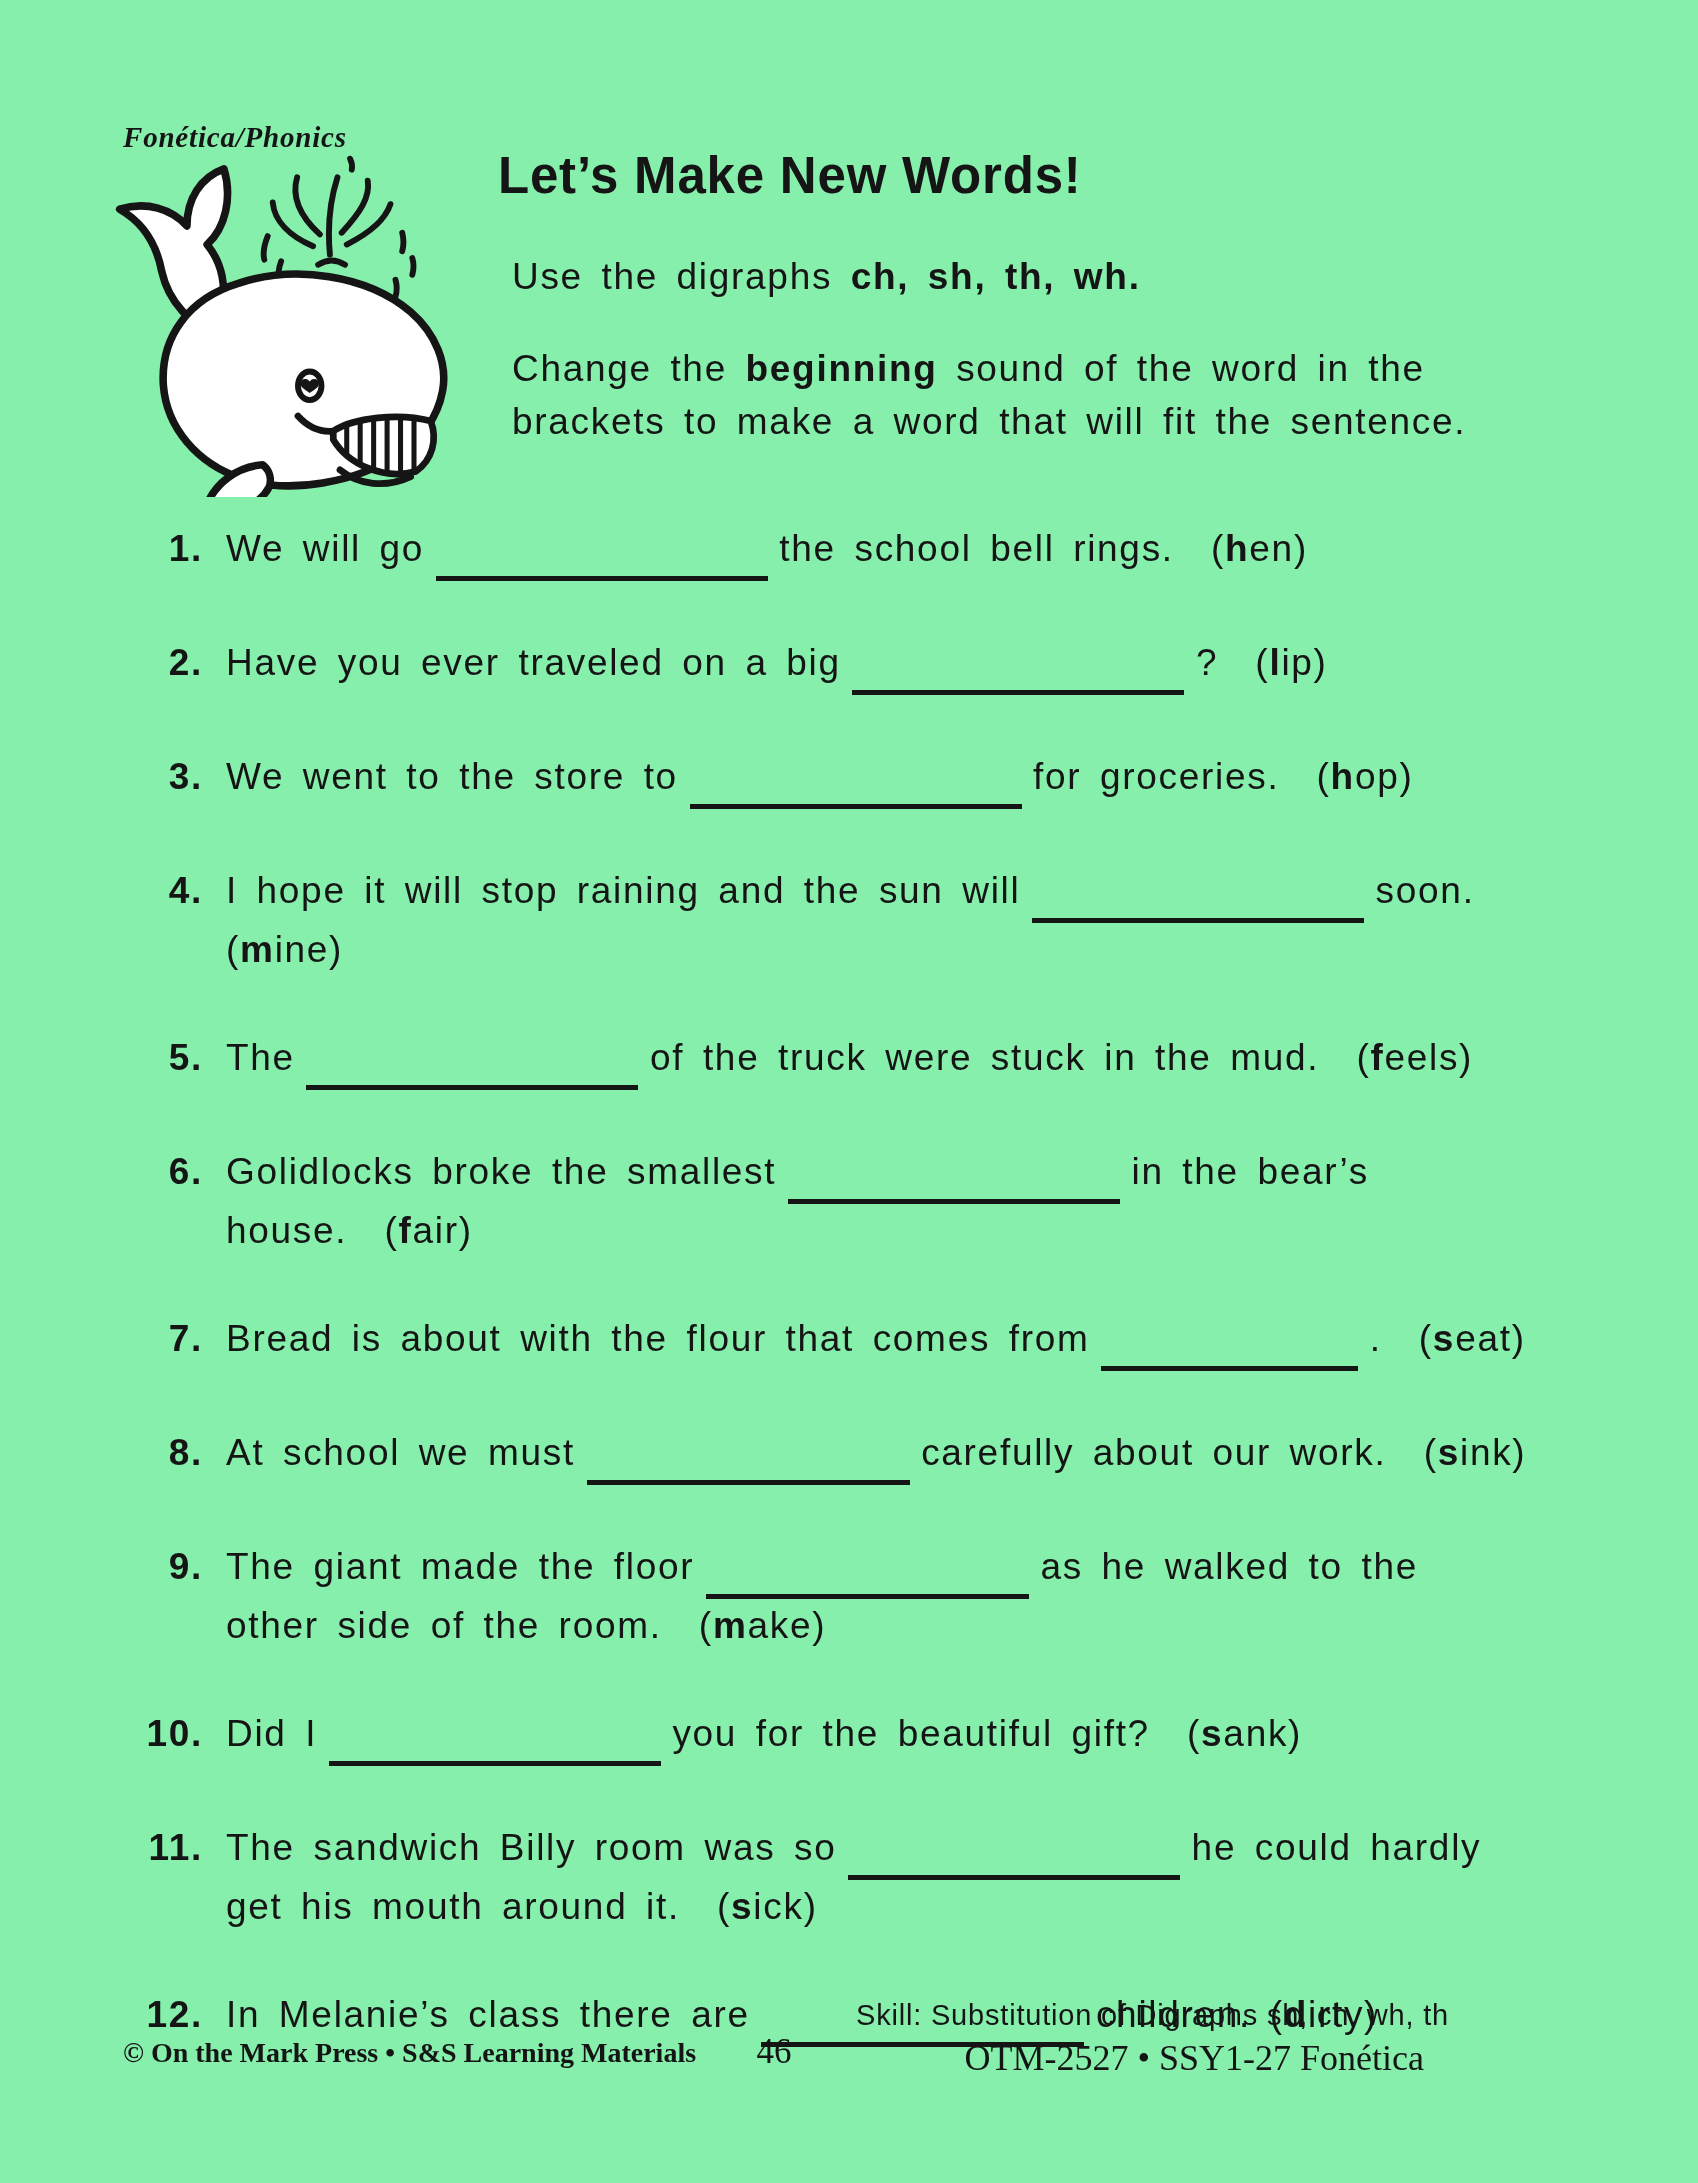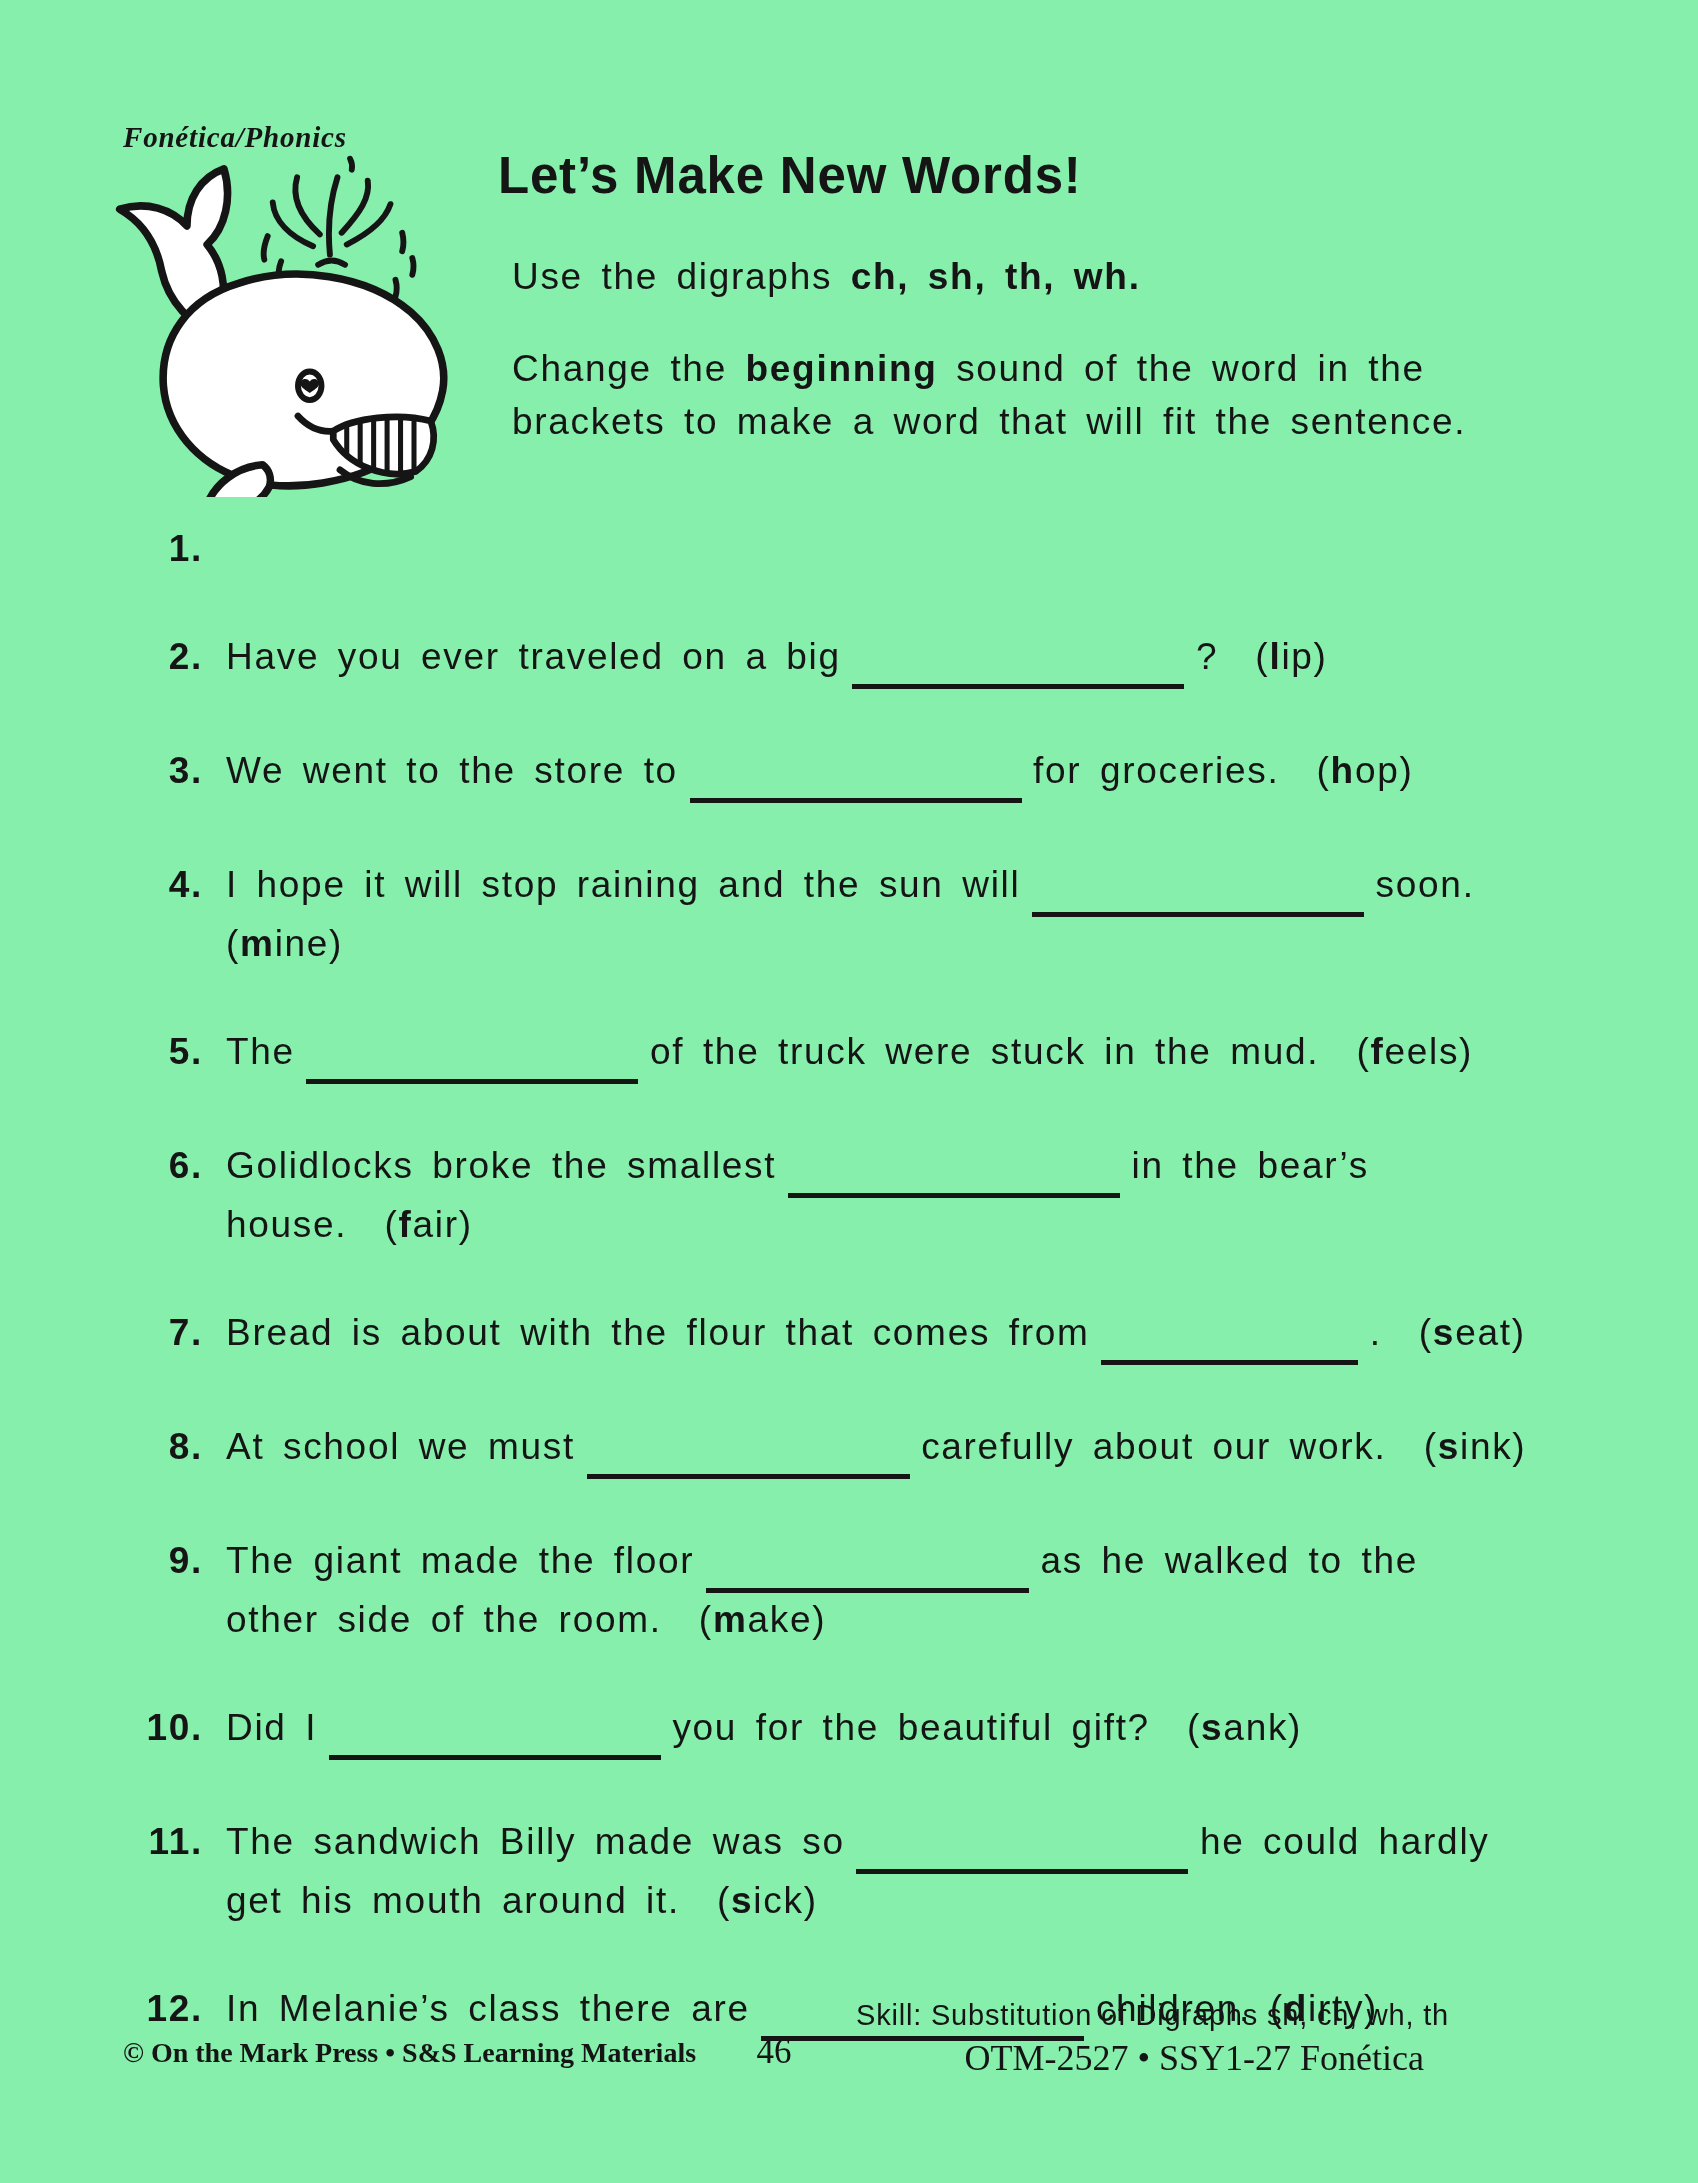--- a/index.html
+++ b/index.html
@@ -124,20 +124,21 @@
   </svg>
 
   <div class="title">Let’s Make New Words!</div>
 
   <div class="instruction instr-2"><span>Change the </span><span class="bold">beginning</span><span> sound of the word in the</span><br><span>brackets to make a word that will fit the sentence.</span></div>
   <div class="instruction instr-1"><span>Use the digraphs </span><span class="bold">ch, sh, th, wh.</span></div>
 
   <div class="question-list">
       <div class="item">
         <span class="num">1.</span>
+        <span class="content"><span>We will go</span><span class="blank" style="width: 332px;"></span><span>the school bell rings. &nbsp;(</span><span class="bold">h</span><span>en)</span></span>
       </div>
       <div class="item">
         <span class="num">2.</span>
         <span class="content"><span>Have you ever traveled on a big</span><span class="blank" style="width: 332px;"></span><span>? &nbsp;(</span><span class="bold">l</span><span>ip)</span></span>
       </div>
       <div class="item">
         <span class="num">3.</span>
         <span class="content"><span>We went to the store to</span><span class="blank" style="width: 332px;"></span><span>for groceries. &nbsp;(</span><span class="bold">h</span><span>op)</span></span>
       </div>
       <div class="item">
@@ -163,21 +164,21 @@
       <div class="item">
         <span class="num">9.</span>
         <span class="content"><span>The giant made the floor</span><span class="blank" style="width: 323px;"></span><span>as he walked to the</span><br><span>other side of the room. &nbsp;(</span><span class="bold">m</span><span>ake)</span></span>
       </div>
       <div class="item">
         <span class="num">10.</span>
         <span class="content"><span>Did I</span><span class="blank" style="width: 332px;"></span><span>you for the beautiful gift? &nbsp;(</span><span class="bold">s</span><span>ank)</span></span>
       </div>
       <div class="item">
         <span class="num">11.</span>
-        <span class="content"><span>The sandwich Billy made was so</span><span class="blank" style="width: 332px;"></span><span>he could hardly</span><br><span>get his mouth around it. &nbsp;(</span><span class="bold">s</span><span>ick)</span></span>
+        <span class="content"><span>The sandwich Billy room was so</span><span class="blank" style="width: 332px;"></span><span>he could hardly</span><br><span>get his mouth around it. &nbsp;(</span><span class="bold">s</span><span>ick)</span></span>
       </div>
       <div class="item">
         <span class="num">12.</span>
         <span class="content"><span>In Melanie’s class there are</span><span class="blank" style="width: 323px;"></span><span>children. (</span><span class="bold">d</span><span>irty)</span></span>
       </div>
     </div>
 
   <div class="skill-note">Skill: Substitution of Digraphs sh, ch, wh, th</div>
 
   <div class="footer-row">

